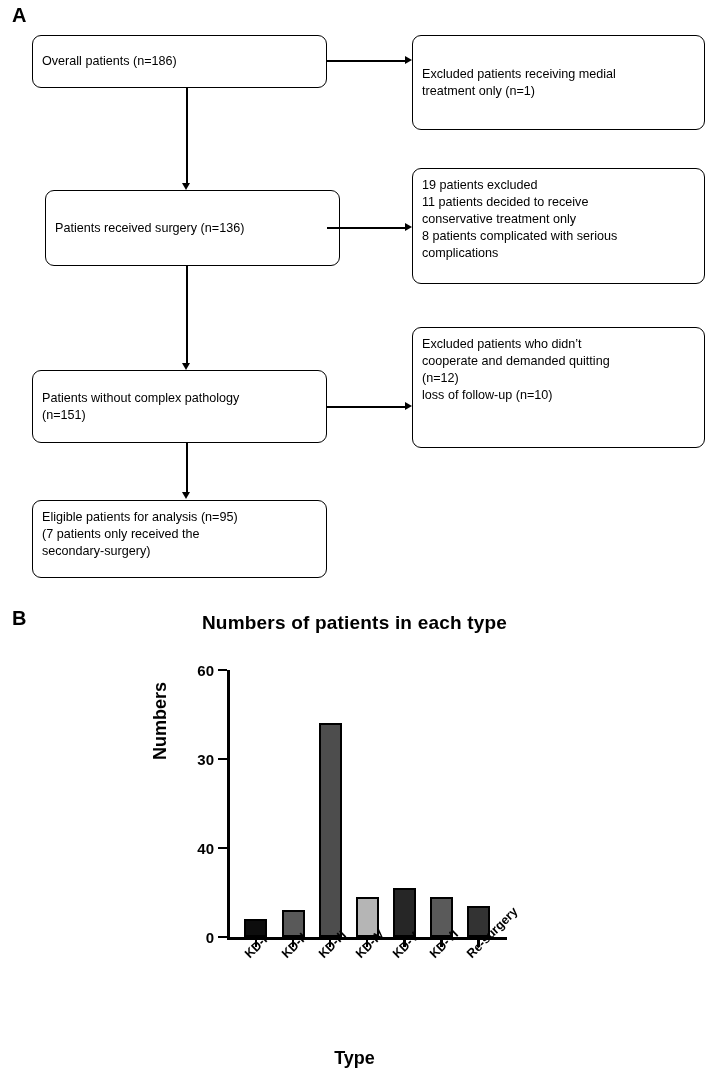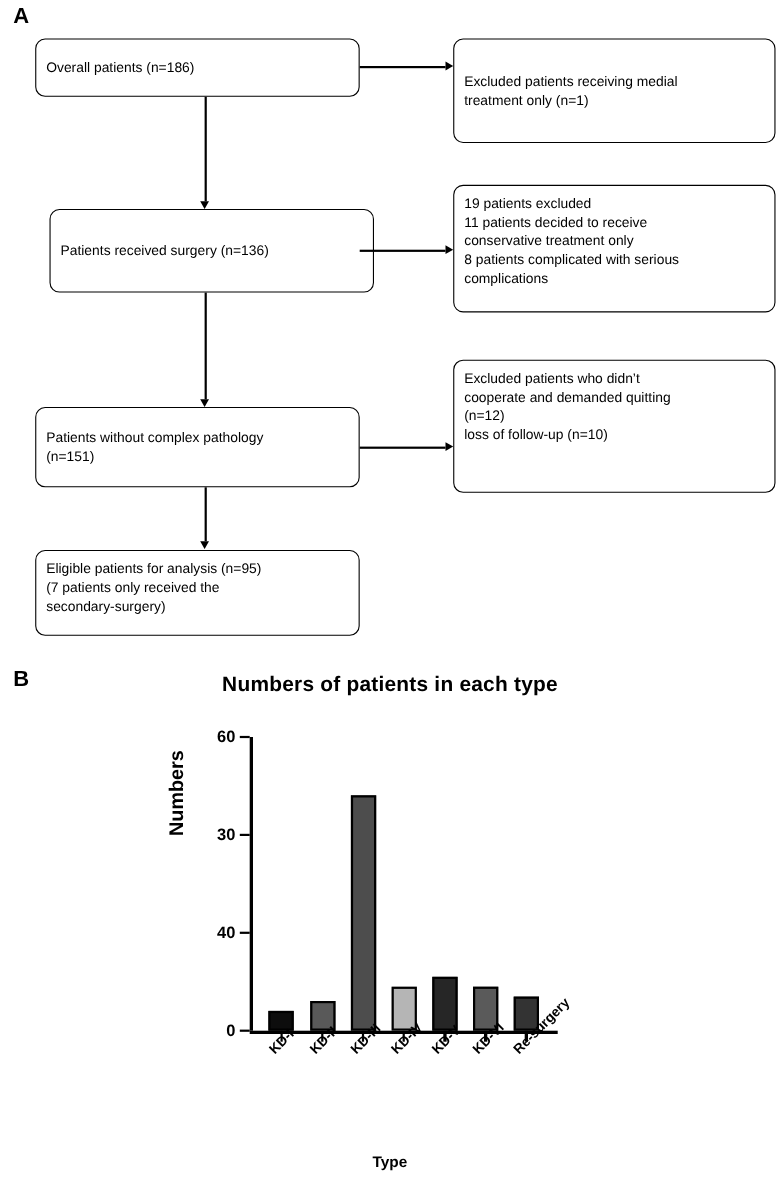--- a/index.html
+++ b/index.html
@@ -40,21 +40,21 @@
   .y-tick{position:absolute;left:-9px;width:9px;height:2.6px;background:#000;}
   .y-tick-label{position:absolute;right:100%;margin-right:13px;
                 transform:translateY(-50%);font-size:15px;font-weight:bold;white-space:nowrap;}
   .x-tick{position:absolute;top:267px;width:2.6px;height:10px;background:#000;}
   .x-tick-label{position:absolute;font-size:12.5px;font-weight:bold;white-space:nowrap;
                 transform-origin:left top;transform:rotate(-45deg);}
   .bar{position:absolute;bottom:0;border:2.6px solid #000;box-sizing:border-box;}
   #y-axis-title{position:absolute;left:150px;top:160px;font-size:18px;font-weight:bold;
                 transform:rotate(-90deg);transform-origin:left top;white-space:nowrap;}
   #x-axis-title{position:absolute;left:0;top:448px;width:709px;text-align:center;
-                font-size:14px;font-weight:bold;}
+                font-size:18px;font-weight:bold;}
 </style>
 </head>
 <body>
 
 <div id="panel-a-letter" class="panel-letter">A</div>
 
 <div id="flowchart">
 
   <div class="flow-box" style="left:32px;top:35px;width:295px;height:53px;">
     <span class="txt">Overall patients (n=186)</span>

